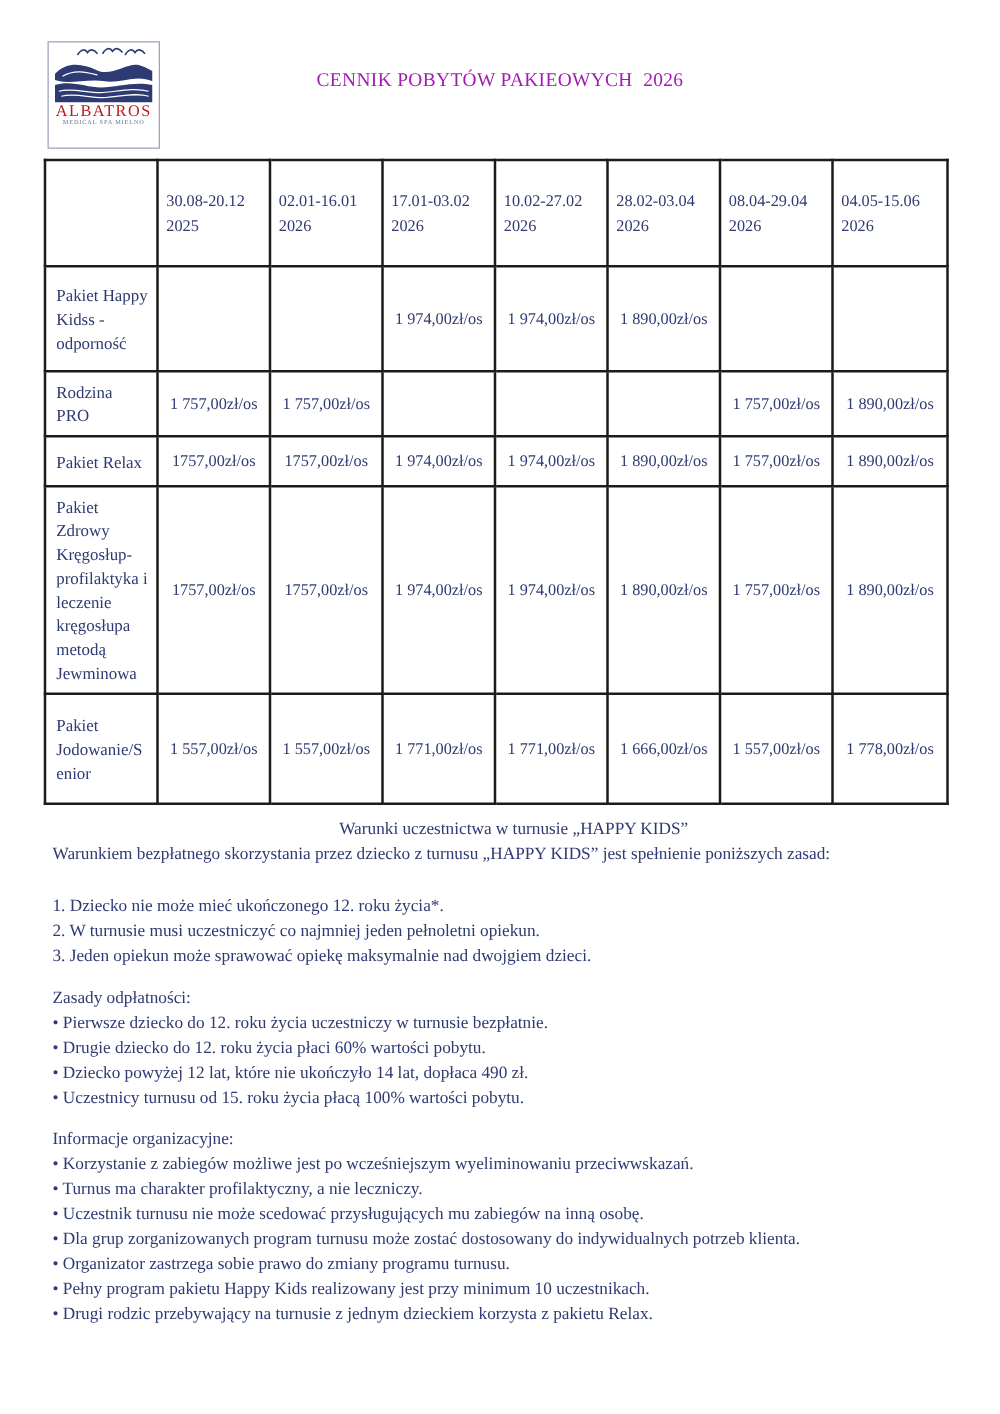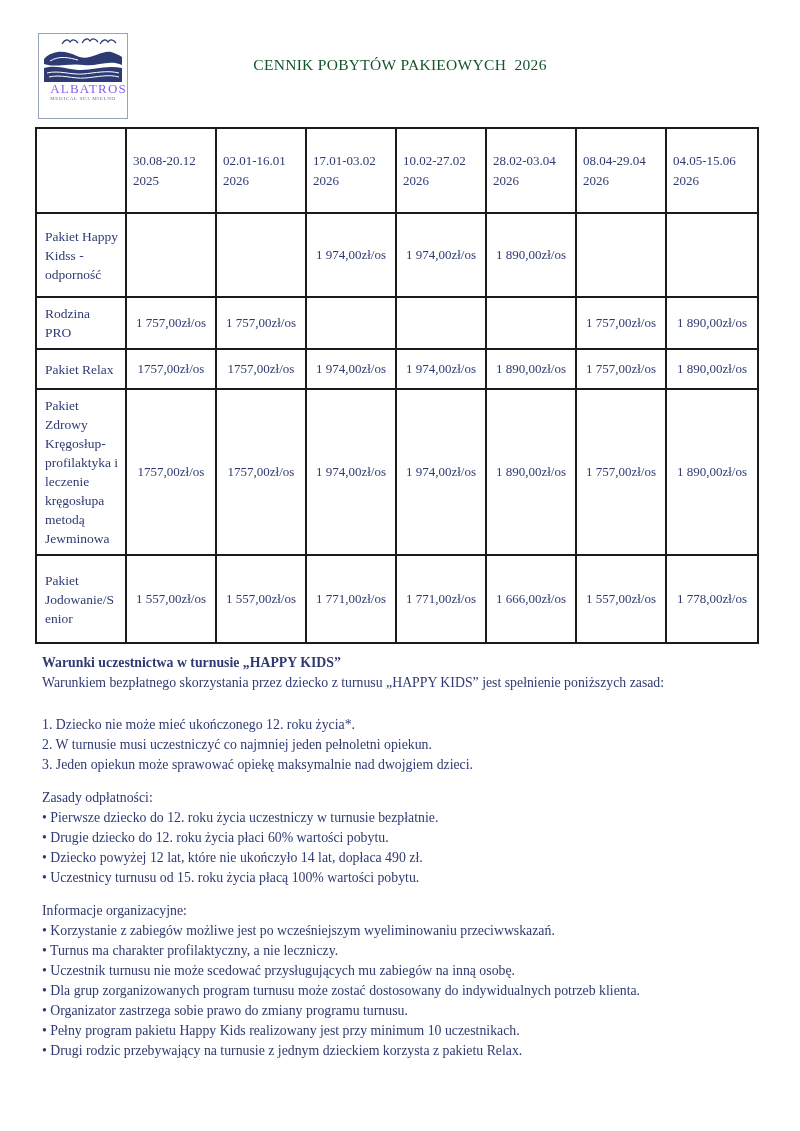--- a/index.html
+++ b/index.html
@@ -14,29 +14,29 @@
   .page-header { position:relative; height:127px; }
   .logo-box {
     position:absolute; left:38px; top:33px;
     width:90px; height:86px;
     border:1px solid #9aa3bd;
     text-align:center;
     padding-top:2px;
     background:#fff;
   }
   .logo-box svg { display:block; margin:0 auto; }
-  .logo-name { font-size:13px; letter-spacing:1.2px; line-height:13px; color:#8b5cf6;text-align:right; }
+  .logo-name { font-size:13px; letter-spacing:1.2px; line-height:13px; color:#b91c1c; }
   .logo-sub  { font-size:5px; letter-spacing:0.7px; color:#67719c; margin-top:1px; }
   .page-title {
     position:absolute; left:0; right:0; top:56px;
     text-align:center;
     font-size:15.5px;
     letter-spacing:0.3px;
     white-space:pre;
-    color:#14532d;
+    color:#a21caf;
   }
   table.price-table {
     border-collapse:collapse;
     table-layout:fixed;
     margin-left:35px;
     width:722px;
   }
   .price-table td, .price-table th {
     border:2px solid #1b1b1b;
     font-weight:normal;
@@ -68,21 +68,21 @@
   tr.h-r1  { height:50px; }
   tr.h-r2  { height:40px; }
   tr.h-r3  { height:163px; }
   tr.h-r4  { height:88px; }
   .content {
     margin:9px 20px 0 42px;
     font-size:13.8px;
     line-height:20px;
     color:#2f3a72;
   }
-  .content .bold { font-weight:bold; }
+  .content .bold { font-weight:normal;text-align:center; }
   .blk-rules   { margin-top:22px; }
   .blk-payment { margin-top:13px; }
   .blk-info    { margin-top:13px; }
 </style>
 </head>
 <body>
 
 <div class="page-header">
   <div class="logo-box">
     <span>

